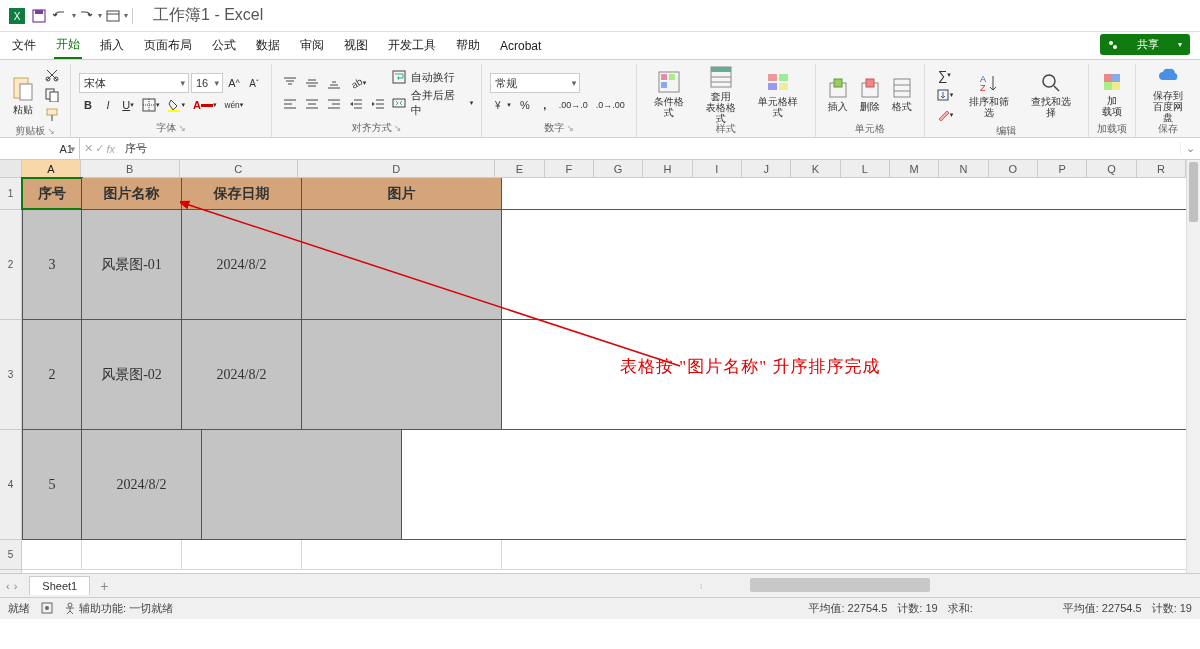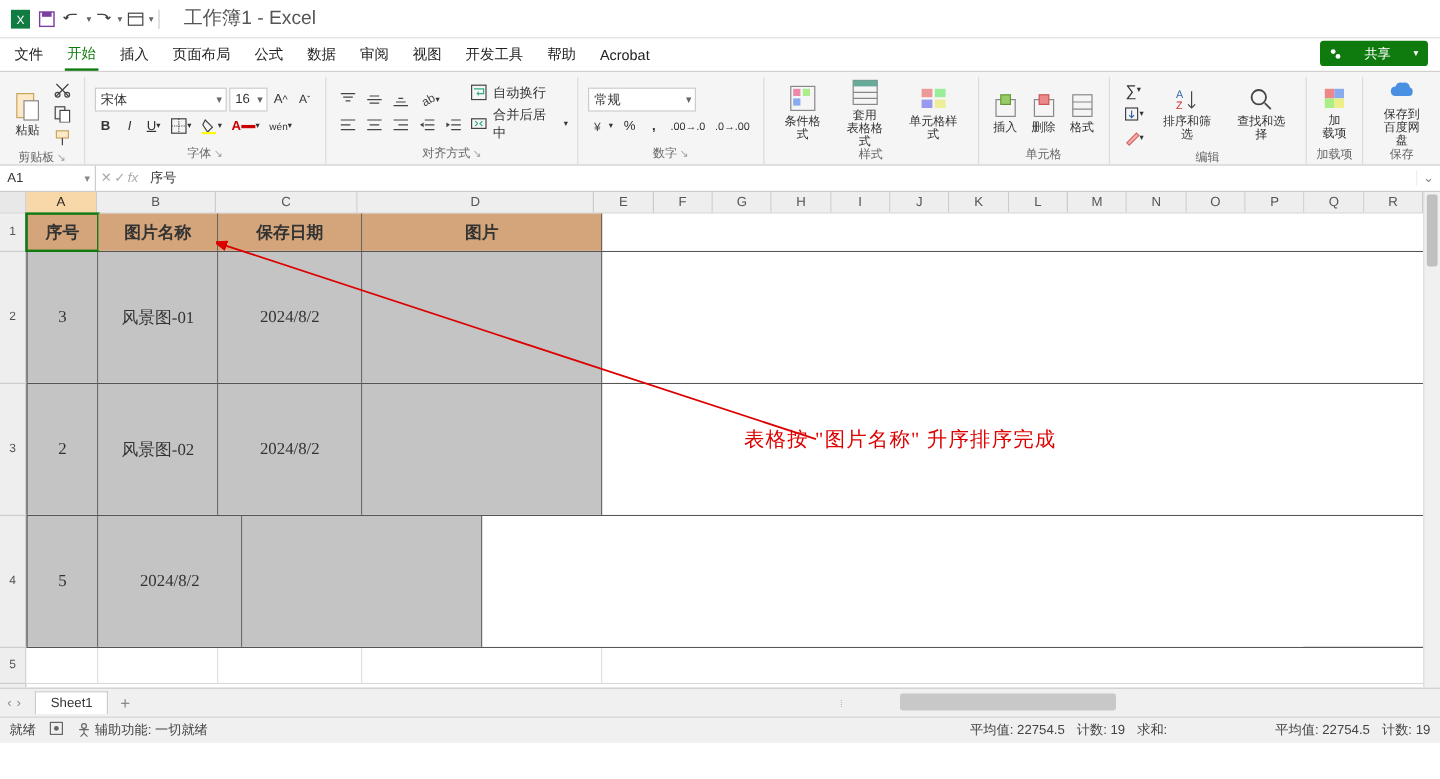--- a/index.html
+++ b/index.html
@@ -32,21 +32,21 @@
   .rrow { display: flex; align-items: center; gap: 2px; }
   .rbtn { min-width: 18px; height: 18px; display: flex; align-items: center; justify-content: center; border: 1px solid transparent; padding: 0 2px; }
   .bigbtn { display: flex; flex-direction: column; align-items: center; justify-content: center; gap: 2px; padding: 2px 4px; height: 56px; }
   .bigbtn .lbl { font-size: 10px; text-align: center; line-height: 1.1; }
   .sel { height: 20px; border: 1px solid #ccc; background: #fff; font-size: 11px; padding: 0 14px 0 4px; display: flex; align-items: center; position: relative; }
   .sel::after { content: "▾"; position: absolute; right: 3px; font-size: 9px; color: #666; }
   .tinybtn { font-size: 10px; }
 
   
   .fbar { height: 22px; border-bottom: 1px solid #ccc; display: flex; align-items: center; font-size: 11px; }
-  .namebox { width: 80px; border-right: 1px solid #ccc; padding: 0 6px; height: 100%; display: flex; align-items: center; position: relative; }
+  .namebox { width: 80px; border-right: 1px solid #ccc; padding: 0 6px; height: 100%; display: flex; align-items: center; position: relative; justify-content: flex-end; }
   .namebox::after { content: "▾"; position: absolute; right: 4px; font-size: 9px; color: #888; }
   .fx-btns { display: flex; align-items: center; padding: 0 4px; gap: 2px; color: #aaa; font-size: 11px; }
   .fx-input { flex: 1; padding: 0 6px; font-family: "宋体", serif; }
   .fbar-expand { width: 20px; text-align: center; color: #888; border-left: 1px solid #eee; }
 
   
   .grid-wrap { position: relative; height: 413px; overflow: hidden; }
   .col-headers { position: absolute; top: 0; left: 0; right: 14px; height: 18px; display: flex; background: #eee; border-bottom: 1px solid #ccc; }
   .corner { width: 22px; border-right: 1px solid #ccc; background: #e8e8e8; }
   .ch { border-right: 1px solid #ccc; text-align: center; font-size: 11px; color: #555; line-height: 18px; background: #eee; }

